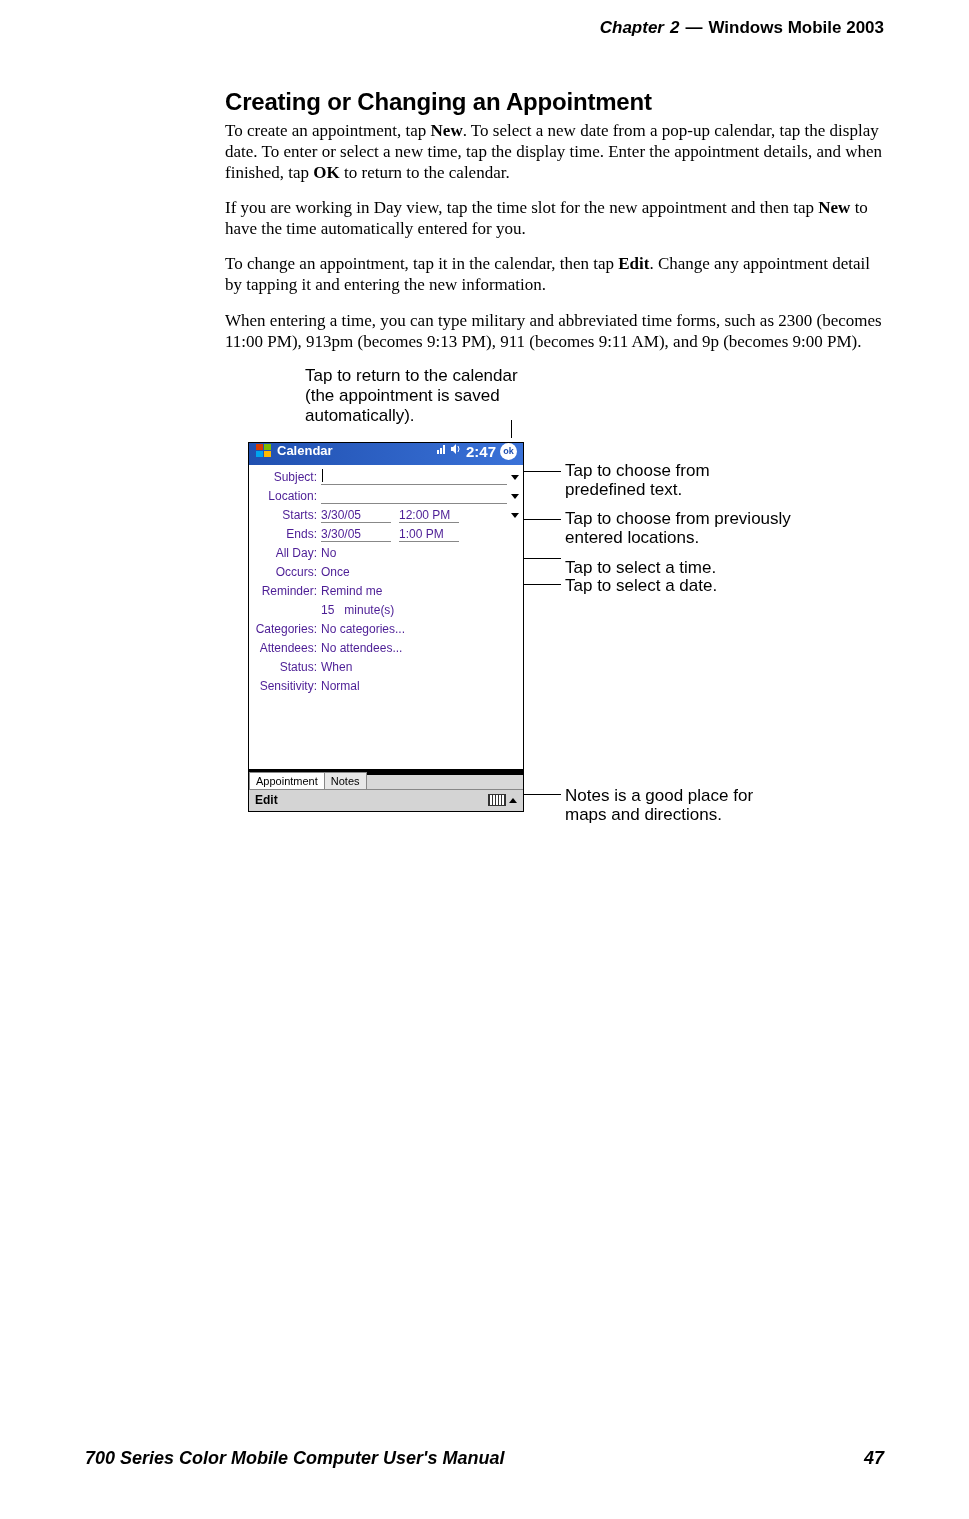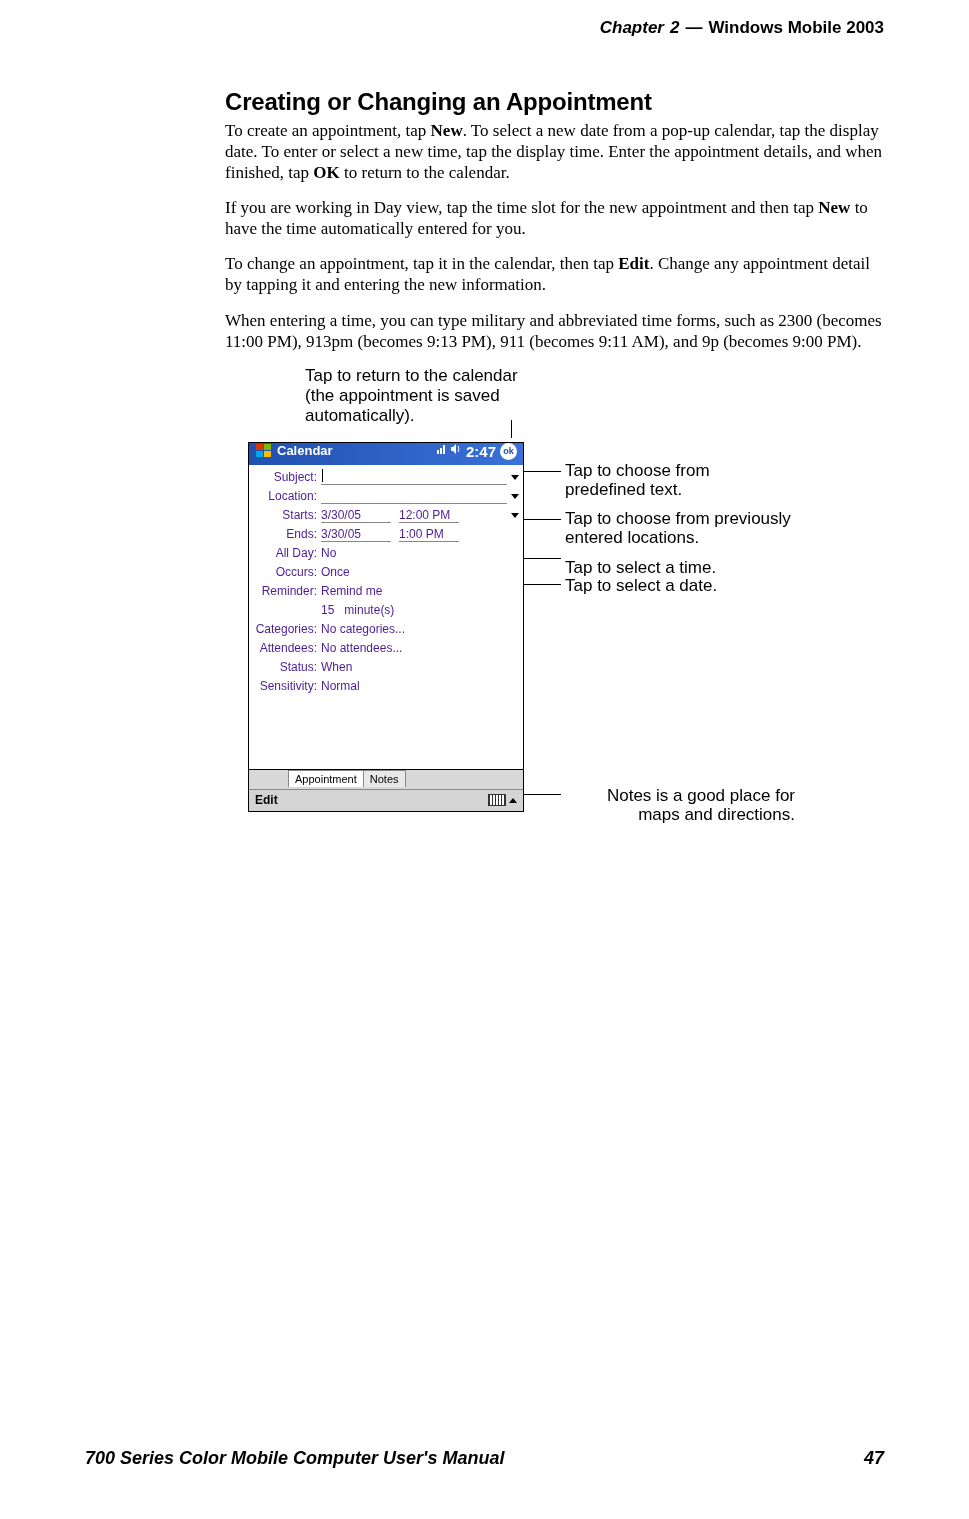--- a/index.html
+++ b/index.html
@@ -162,26 +162,25 @@
       border-top: 5px solid #000;
       margin-left: 2px;
     }
     .split-date { width: 70px; border-bottom: 1px solid #888; }
     .split-time { width: 60px; border-bottom: 1px solid #888; margin-left: 8px; text-align: left; }
     .pda-tabs {
       position: absolute;
       bottom: 22px;
       left: 0; right: 0;
       height: 20px;
-      border-top: 1px solid #000000;
+      border-top: 6px solid #000000;
       display: flex;
       align-items: center;
       background: #d8d8d8;
       font-size: 11px;
-      padding-left: 39px;
     }
     .pda-tab {
       padding: 2px 6px;
       border: 1px solid #888;
       border-bottom: none;
       margin-right: -1px;
       background: #e8e8e8;
       position: relative;
       top: -1px;
     }
@@ -218,21 +217,21 @@
     }
     .callout-right {
       position: absolute;
       font-size: 17px;
       line-height: 1.15;
     }
     .cr1 { left: 340px; top: 95px; width: 200px; }
     .cr2 { left: 340px; top: 143px; width: 260px; }
     .cr3 { left: 340px; top: 192px; }
     .cr4 { left: 340px; top: 210px; }
-    .cr5 { left: 340px; top: 420px; width: 230px; text-align: right; }
+    .cr5 { left: 340px; top: 420px; width: 230px; }
     .lead {
       position: absolute;
       height: 1px;
       background: #000;
     }
     .l1 { left: 298px; top: 105px; width: 38px; }
     .l2 { left: 298px; top: 153px; width: 38px; }
     .l3 { left: 298px; top: 192px; width: 38px; }
     .l4 { left: 298px; top: 218px; width: 38px; }
     .l5 { left: 298px; top: 428px; width: 38px; }

